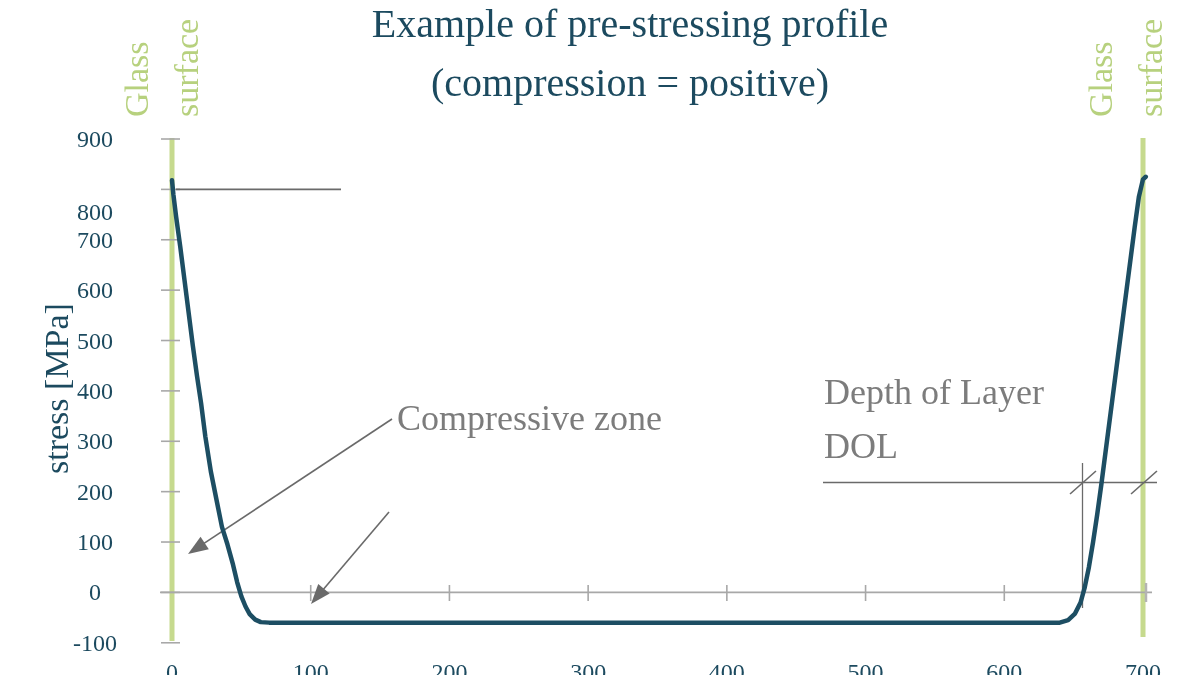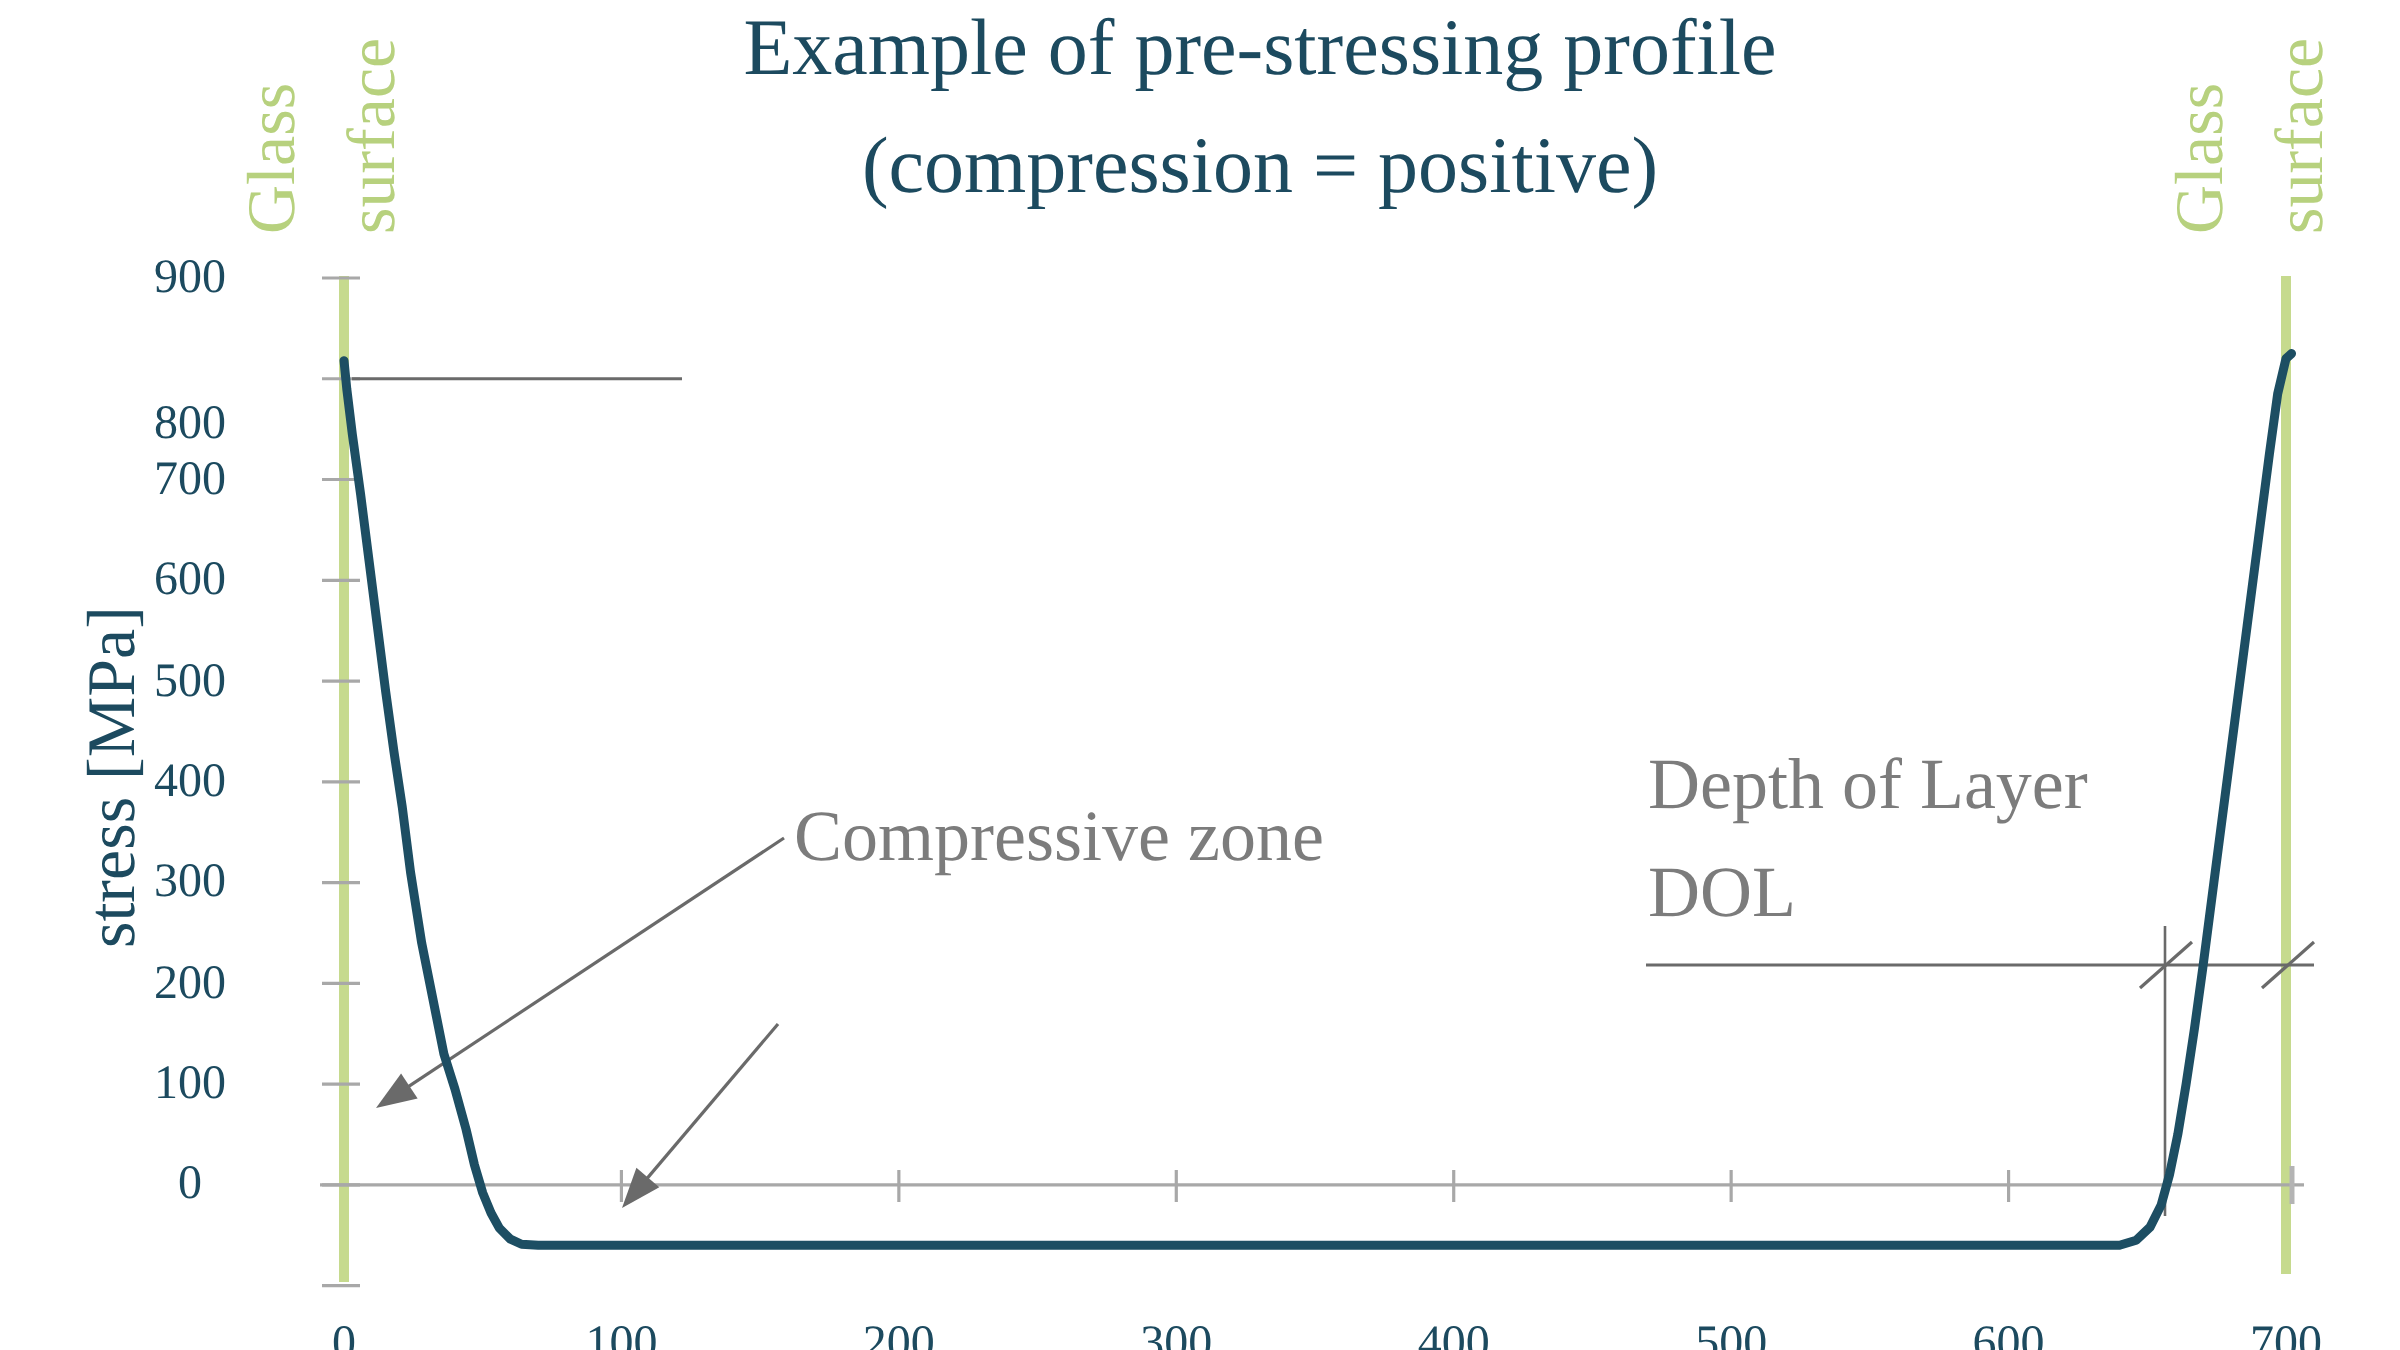--- a/index.html
+++ b/index.html
@@ -102,20 +102,21 @@
 <div class="ylab" style="top: 124.007px;">900</div>
     <div class="ylab" style="top: 174.384px; margin-top: 23px;">800</div>
     <div class="ylab" style="top: 224.761px;">700</div>
     <div class="ylab" style="top: 275.138px;">600</div>
     <div class="ylab" style="top: 325.515px;">500</div>
     <div class="ylab" style="top: 375.892px;">400</div>
     <div class="ylab" style="top: 426.269px;">300</div>
     <div class="ylab" style="top: 476.646px;">200</div>
     <div class="ylab" style="top: 527.023px;">100</div>
     <div class="ylab" style="top: 577.4px;">0</div>
+    <div class="ylab" style="top: 627.777px;">-100</div>
     <div class="xlab" style="left: 127px;">0</div>
     <div class="xlab" style="left: 265.714px;">100</div>
     <div class="xlab" style="left: 404.429px;">200</div>
     <div class="xlab" style="left: 543.143px;">300</div>
     <div class="xlab" style="left: 681.857px;">400</div>
     <div class="xlab" style="left: 820.571px;">500</div>
     <div class="xlab" style="left: 959.286px;">600</div>
     <div class="xlab" style="left: 1098px;">700</div>
   </div>
 

